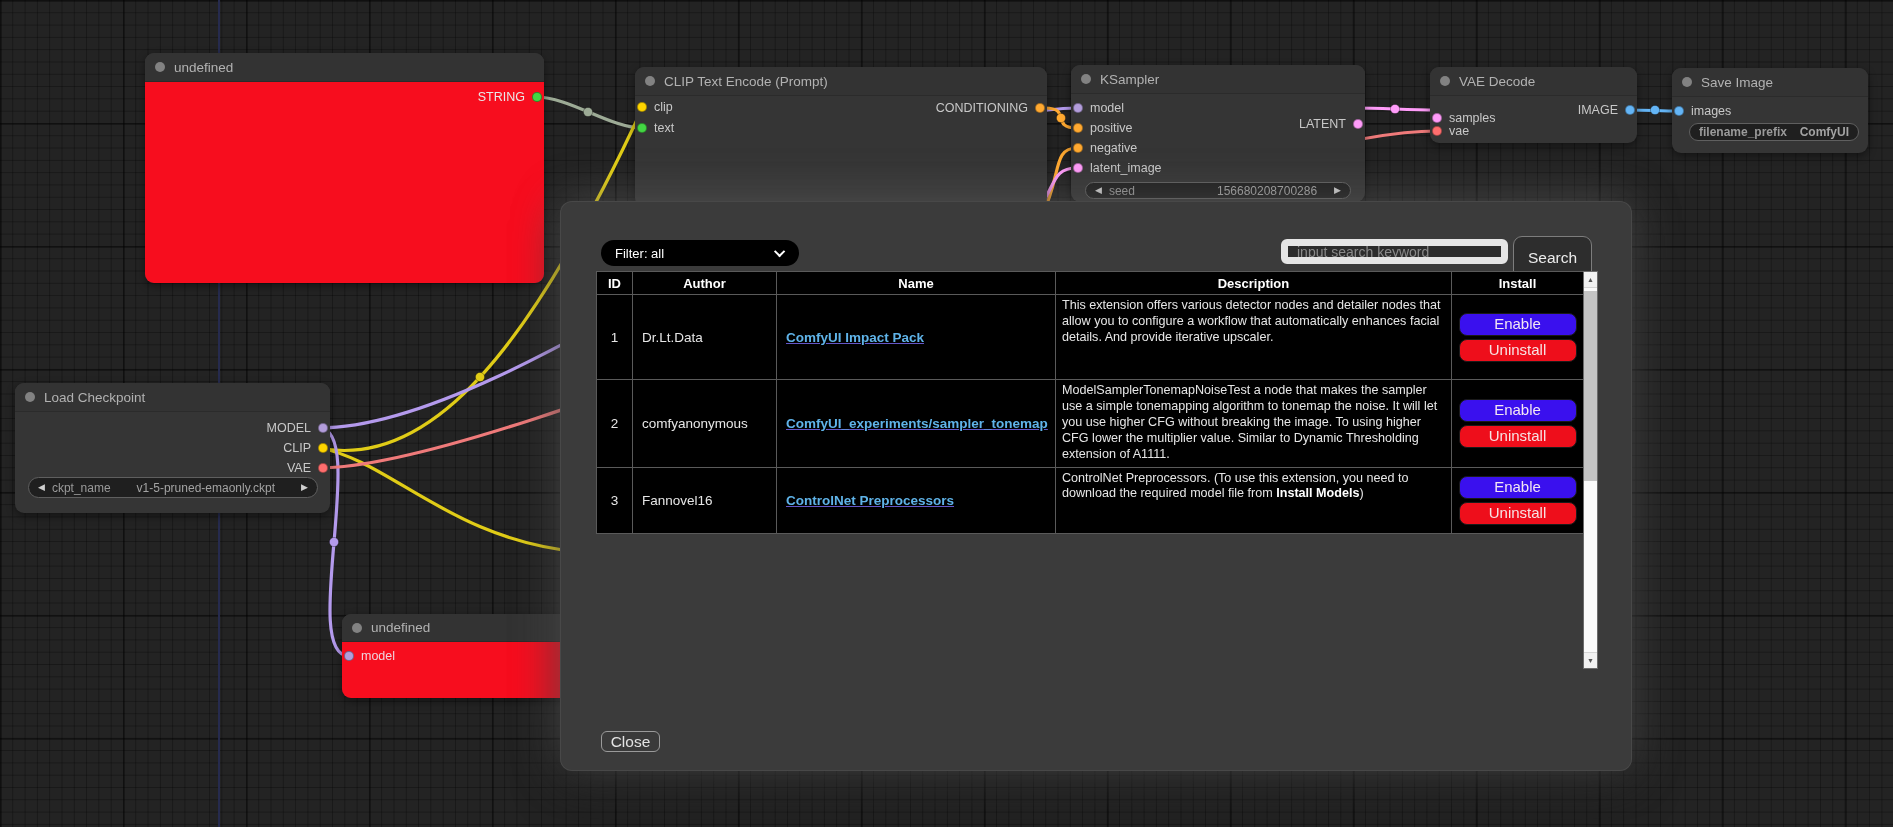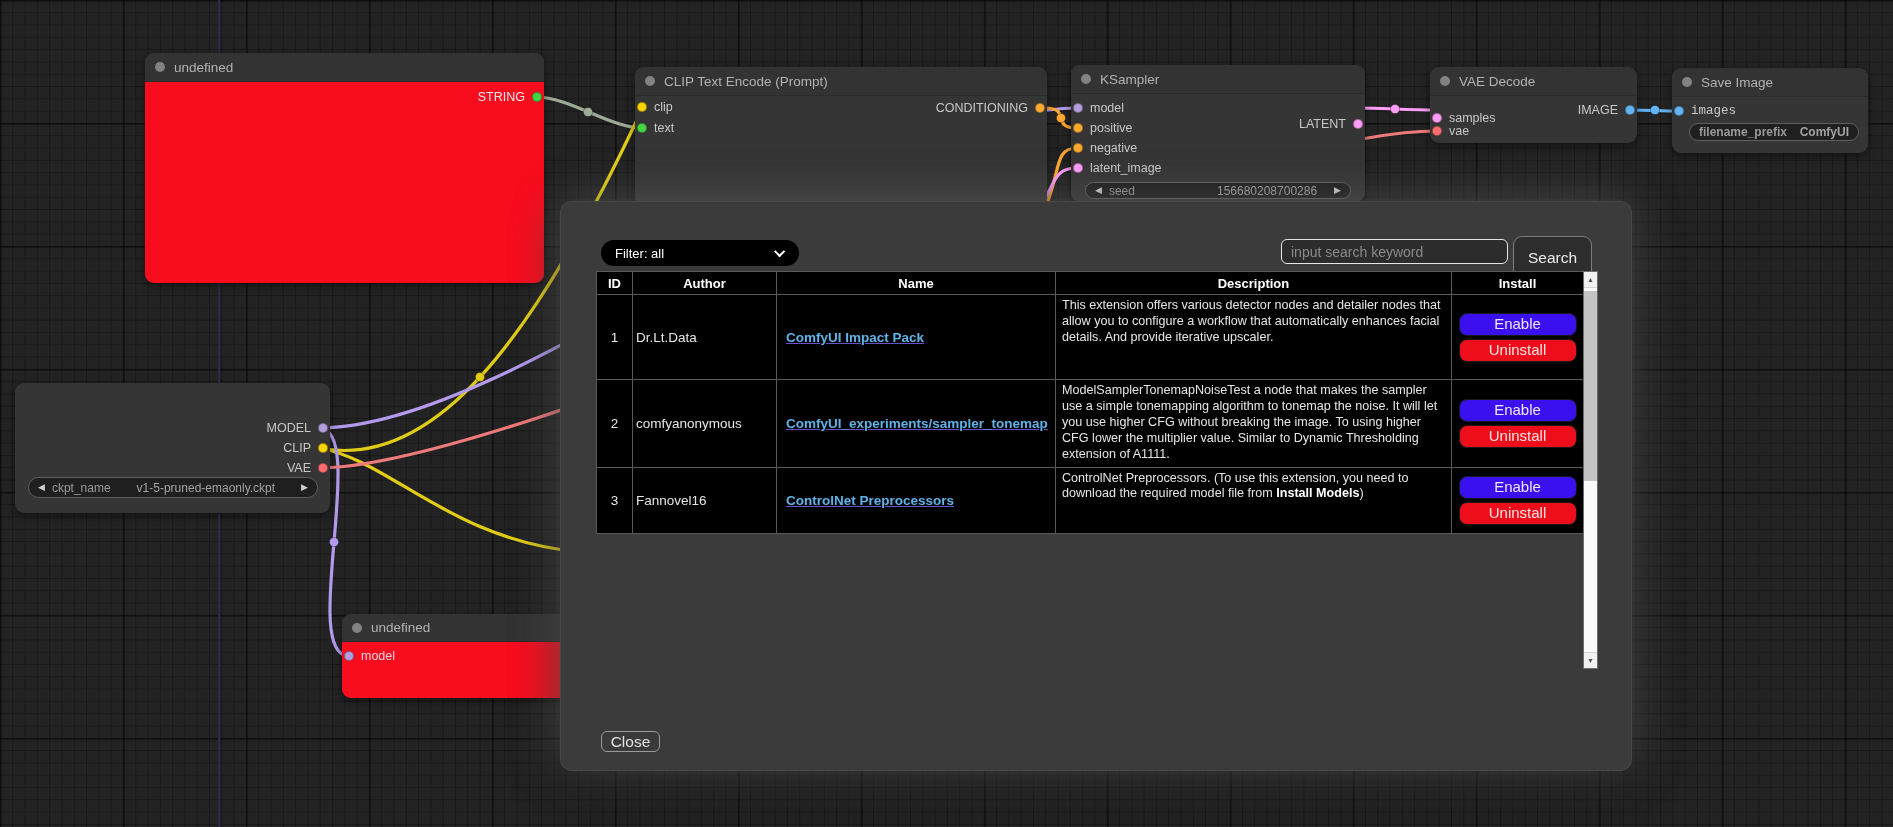--- a/index.html
+++ b/index.html
@@ -55,37 +55,37 @@
     box-shadow:0 0 48px rgba(150,150,150,0.42), 0 14px 45px rgba(0,0,0,0.55);
   }
   .filter-pill {
     position:absolute; left:40px; top:38px; width:198px; height:26px; background:#000;
     border-radius:13px; color:#fff; font-size:13px; display:flex; align-items:center;
     padding:0 14px; cursor:pointer;
   }
   .chev { margin-left:auto; width:8px; height:8px; border-left:2px solid #fff; border-bottom:2px solid #fff; transform:rotate(-45deg) translateY(-2px); }
   .search-input {
     position:absolute; left:720px; top:37px; width:227px; height:25px; background:#2c2c2c;
-    border:1px solid #e5e5e5; border-radius:6px; color:#cfcfcf; font-size:14px; padding:0 9px;
+    border:7px solid #e5e5e5; border-radius:6px; color:#cfcfcf; font-size:14px; padding:0 9px;
     font-family:"Liberation Sans", sans-serif;
   }
   .search-input::placeholder { color:#8a8a8a; }
   .search-btn {
     position:absolute; left:952px; top:34px; width:79px; height:44px; background:#2d2d2d;
     border:1px solid #7d7d7d; border-radius:9px; color:#ececec; font-size:15.5px;
     font-family:"Liberation Sans", sans-serif; cursor:pointer;
   }
   .ext-table { position:absolute; left:35px; top:69px; border-collapse:collapse; table-layout:fixed; }
   .ext-table th {
     background:#000; color:#fff; font-size:13px; font-weight:bold; height:23px;
     border:1px solid #5a5a5a; padding:0 4px;
   }
   .ext-table td { background:#000000; border:1px solid #5a5a5a; color:#e6e6e6; vertical-align:middle; }
   td.c-id { text-align:center; font-size:13.5px; }
-  td.c-author { padding-left:3px; font-size:13.5px; }
+  td.c-author { padding-left:9px; font-size:13.5px; }
   td.c-name { padding-left:9px; }
   td.c-name a { color:#5fb3e8; font-weight:bold; font-size:13.5px; text-decoration:underline; text-decoration-color:#6456c8; }
   td.c-desc { font-size:12.6px; line-height:15.9px; padding:3px 5px 4px 6px; vertical-align:top; }
   td.c-desc b { color:#fff; }
   td.c-install { text-align:center; }
   .btn-enable, .btn-uninstall {
     display:block; width:118px; height:23px; margin:3px auto; border-radius:8px;
     border:1px solid #1a1a1a; color:#f3e6f3; font-size:15px; line-height:20px;
     font-family:"Liberation Sans", sans-serif; cursor:pointer;
   }
@@ -217,31 +217,35 @@
       <span>IMAGE</span>
     </div>
   </div>
 
   <div class="node" style="left:1672px; top:68px; width:196px; height:85px;">
     <div class="node-title">
       <span class="tdot"></span>
       <span>Save Image</span>
     </div>
     <div class="node-body"></div>
-    <div class="slot in" style="top:35px;font-family:Liberation Mono, monospace;">
+    <div class="slot in" style="top:35px;">
       <span class="sdot c-image"></span>
       <span>images</span>
     </div>
     <div class="widget" style="left:17px; right:9px; top:55px; height:18px;font-weight:bold;">
       <span class="wname">filename_prefix</span>
       <span class="wvalue" style="text-align:right;">ComfyUI</span>
     </div>
   </div>
 
   <div class="node" style="left:15px; top:383px; width:315px; height:130px;">
+    <div class="node-title">
+      <span class="tdot"></span>
+      <span>Load Checkpoint</span>
+    </div>
     <div class="node-body"></div>
     <div class="slot out" style="top:37px;">
       <span class="sdot c-model"></span>
       <span>MODEL</span>
     </div>
     <div class="slot out" style="top:57px;">
       <span class="sdot c-clip"></span>
       <span>CLIP</span>
     </div>
     <div class="slot out" style="top:77px;">

